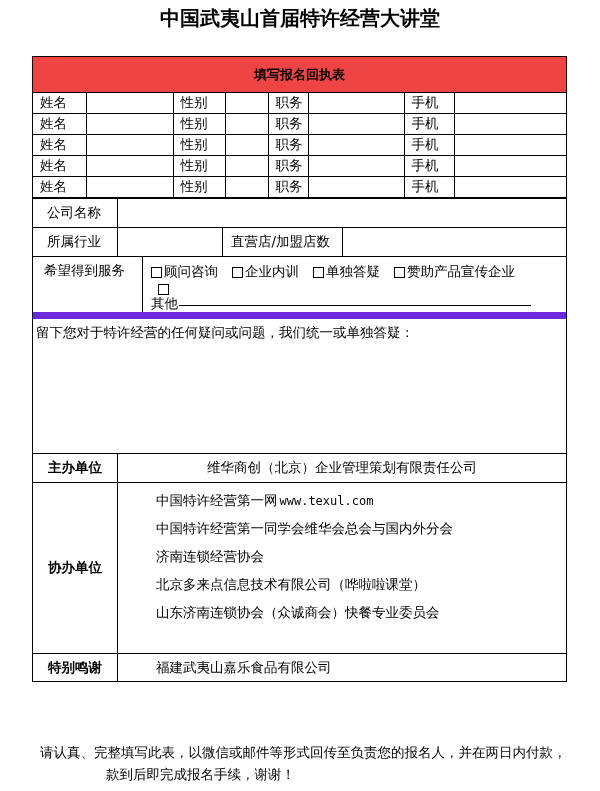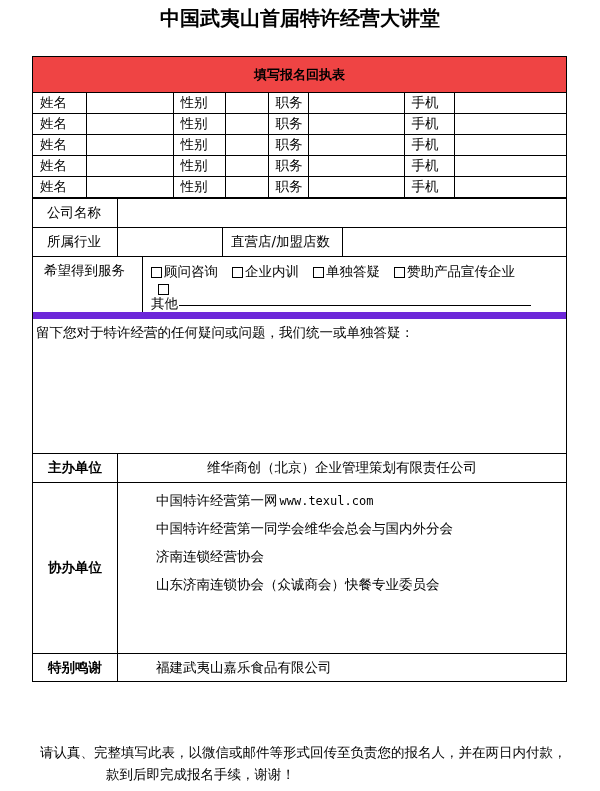--- a/index.html
+++ b/index.html
@@ -168,20 +168,23 @@
           <span>中国特许经营第一网</span>
           <span class="mono">www.texul.com</span>
         </div>
       <div class="co-item">
           <span>中国特许经营第一同学会维华会总会与国内外分会</span>
         </div>
       <div class="co-item">
           <span>济南连锁经营协会</span>
         </div>
       <div class="co-item">
+          <span>北京多来点信息技术有限公司（哗啦啦课堂）</span>
+        </div>
+      <div class="co-item">
           <span>山东济南连锁协会（众诚商会）快餐专业委员会</span>
         </div>
     </div>
   </div>
 
   <div class="row2" style="height:27px;">
     <div class="lab blab" style="width:85px;">特别鸣谢</div>
     <div class="cell" style="flex:1; padding-left:38px; font-size:13.5px;">福建武夷山嘉乐食品有限公司</div>
   </div>
 </div>

